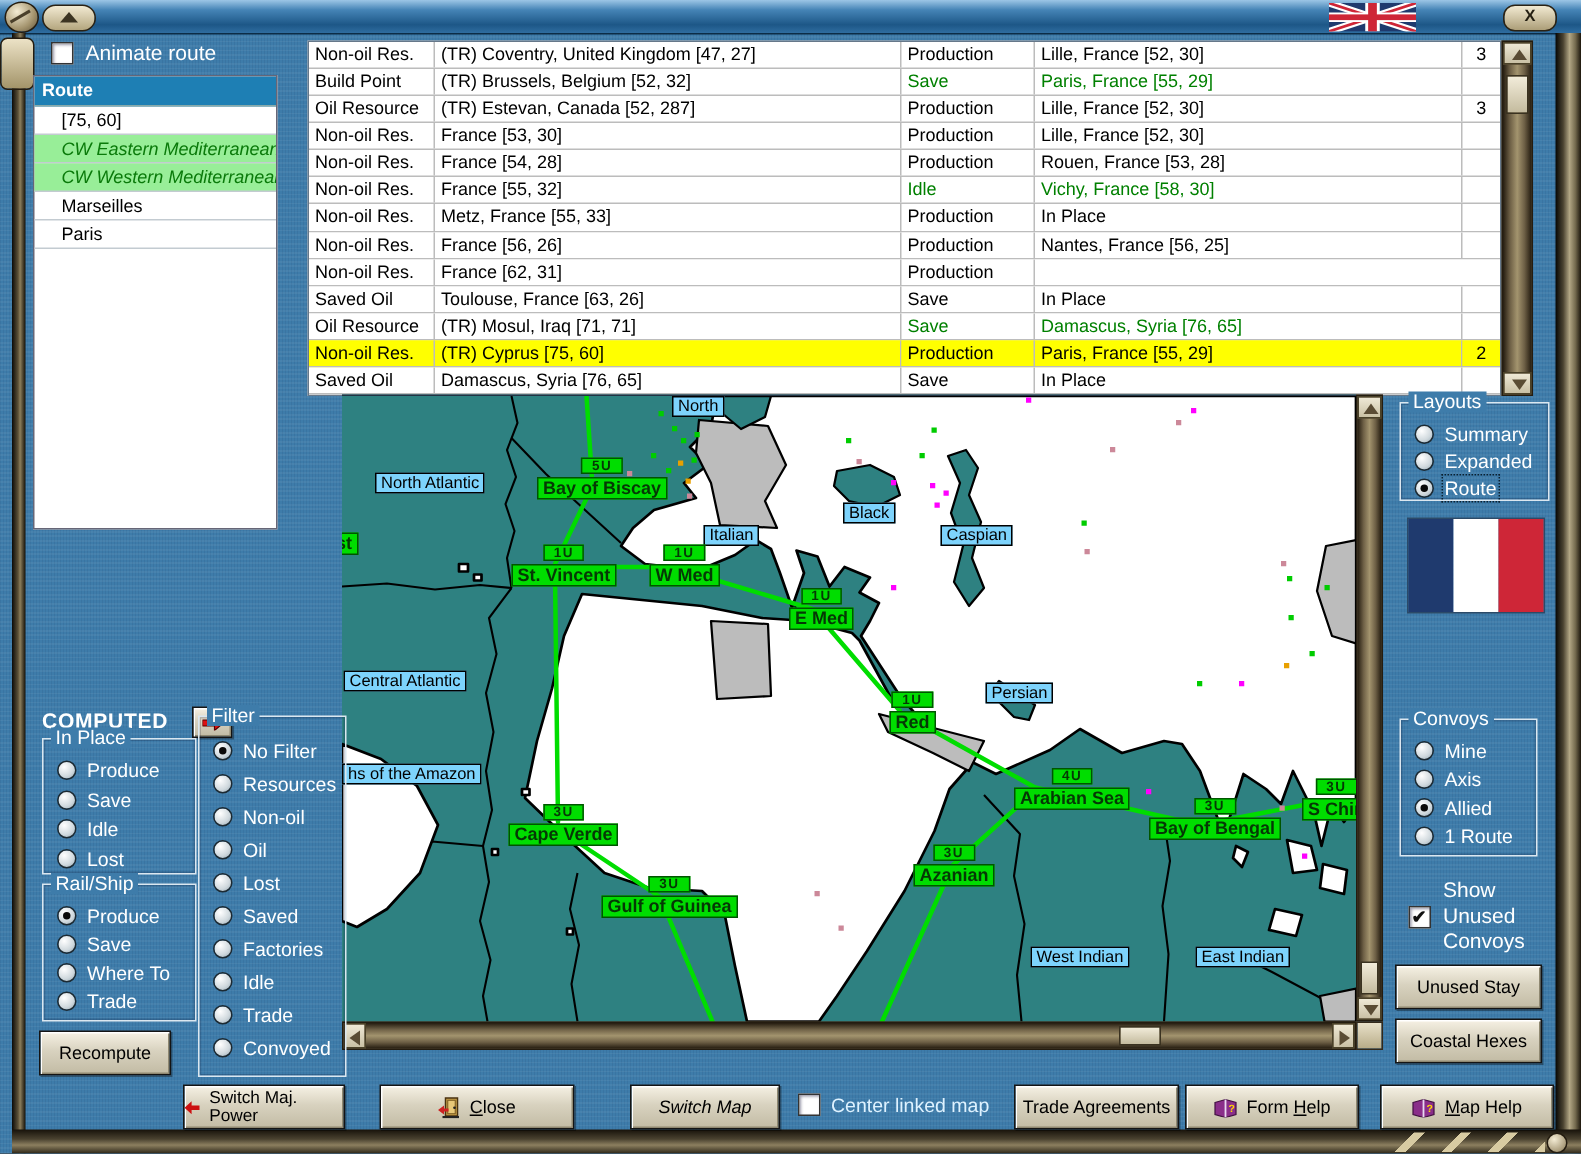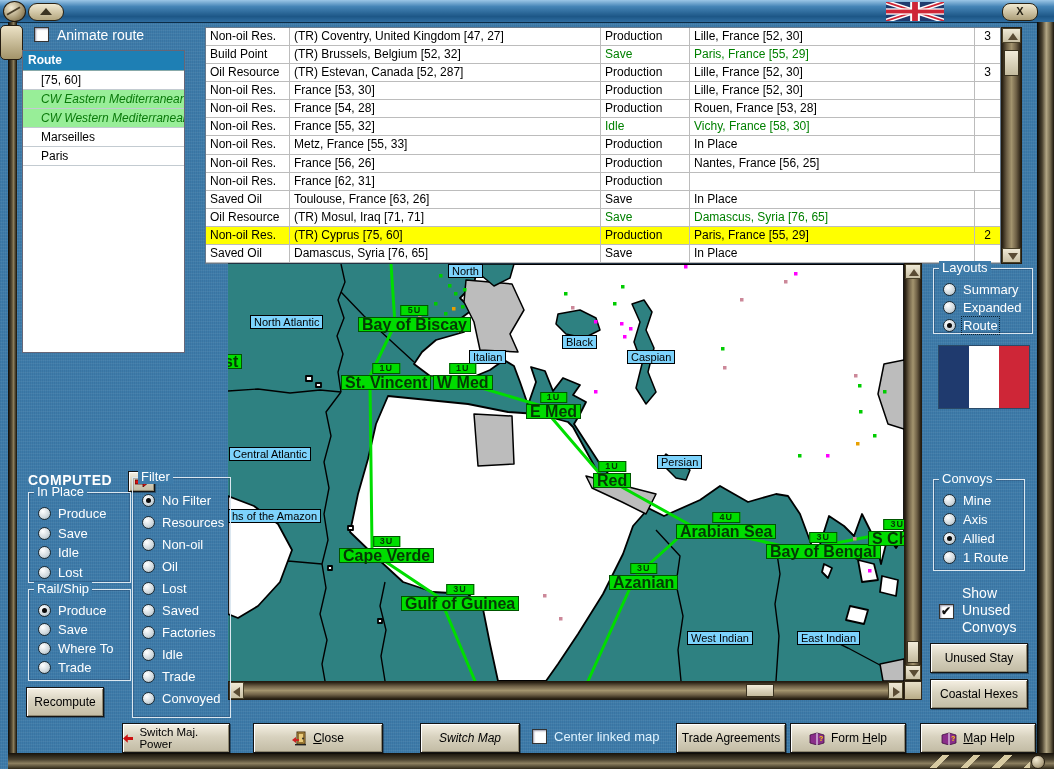--- a/index.html
+++ b/index.html
@@ -39,21 +39,21 @@
   .frame-screw{left:1031px;top:755px;width:12px;height:12px;border-radius:50%;
     background:radial-gradient(circle at 35% 30%,#f4ecd4,#8a7a56);border:1px solid #241c10;}
 
   
   .flag-uk{left:886px;top:2px;width:58px;height:19px;}
 
   
   .chk{width:13px;height:13px;background:#fff;border:1px solid #333;box-shadow:inset 1px 1px 2px #99a;
     position:relative;display:inline-block;}
   .chk.checked::after{content:"✔";position:absolute;left:1px;top:-2px;font-size:12px;color:#111;font-weight:bold;}
-  .animate-row{left:34px;top:27px;display:flex;align-items:flex-start;gap:8px;color:#fff;font-size:14px;}
+  .animate-row{left:34px;top:27px;display:flex;align-items:flex-end;gap:8px;color:#fff;font-size:14px;}
   .route-list{left:22px;top:50px;width:161px;height:301px;background:#fff;border:1px solid #667;}
   .rl-header{height:19px;background:#1e7fb4;color:#fff;font-size:12px;font-weight:bold;
     line-height:19px;padding-left:5px;border-bottom:1px solid #8aa;}
   .rl-item{height:18px;font-size:12px;line-height:18px;padding-left:18px;color:#000;
     border-bottom:1px solid #c3cbd1;white-space:nowrap;overflow:hidden;}
   .rl-item.green{background:#98ee98;color:#0a7a0a;font-style:italic;}
 
   
   .res-table{left:205px;top:27px;width:796px;height:237px;background:#fff;border:1px solid #66788a;box-sizing:border-box;}
   .t-row{display:flex;height:18.08px;box-sizing:border-box;border-bottom:1px solid #bcbcbc;background:#fff;}
@@ -79,21 +79,21 @@
   .sb-thumb{position:absolute;background:linear-gradient(#f2ecda,#c4bb9e);border:1px solid #3a3220;box-sizing:border-box;}
   .sbh{background:#6e6046;border:1px solid #241c10;box-sizing:border-box;}
   .sb-corner{background:linear-gradient(#e8e0c8,#b8ac88);border:1px solid #33291a;box-sizing:border-box;}
 
   
   .map-wrap{left:228px;top:263px;width:676px;height:418px;overflow:hidden;background:#2e8181;border-top:1px solid #234;}
   .map-wrap svg{position:absolute;left:0;top:0;}
   .sea-label{position:absolute;background:#7dd3fc;border:1px solid #000;color:#000;
     font-size:11px;line-height:12px;padding:0 3px;white-space:nowrap;}
   .cp{position:absolute;}
-  .cp-label{background:#00dd00;border:1px solid #005500;color:#053805;font-size:16px;font-weight:bold;
+  .cp-label{background:#00dd00;border:1px solid #005500;color:#053805;font-size:12px;font-weight:bold;
     line-height:13px;padding:0 3px;white-space:nowrap;display:inline-block;text-align:center;}
   .cp-badge{position:absolute;left:50%;top:-11px;transform:translateX(-50%);
     background:#00dd00;border:1px solid #005500;color:#053805;
     font-size:9px;font-weight:bold;line-height:9px;padding:0 6px;letter-spacing:1px;}
 
   
   .group{border:1px solid #dbe7f0;box-shadow:inset 0 0 0 1px rgba(0,0,30,.18);box-sizing:border-box;padding-top:11px;}
   .legend{position:absolute;top:-8px;left:5px;background:#3e7caa;padding:0 3px;color:#fff;font-size:13px;line-height:14px;}
   .radio-row{display:flex;align-items:center;gap:7px;padding-left:9px;height:var(--rh,20px);}
   .radio{width:11px;height:11px;border-radius:50%;flex:none;
@@ -506,21 +506,21 @@
       </div>
       <div class="radio-row">
         <span class="radio"></span>
         <span class="radio-label">Where To</span>
       </div>
       <div class="radio-row">
         <span class="radio"></span>
         <span class="radio-label">Trade</span>
       </div>
     </div>
-  <div class="abs btn" style="left:26px;top:687px;width:78px;height:30px;">
+  <div class="abs btn" style="left:26px;top:687px;width:88px;height:30px;">
     <span>Recompute</span>
     </div>
 
   <div class="abs group" style="left:132px;top:477px;width:99px;height:241px;--rh:22px;">
     <span class="legend">Filter</span>
   <div class="radio-row">
         <span class="radio sel"></span>
         <span class="radio-label">No Filter</span>
       </div>
       <div class="radio-row">

